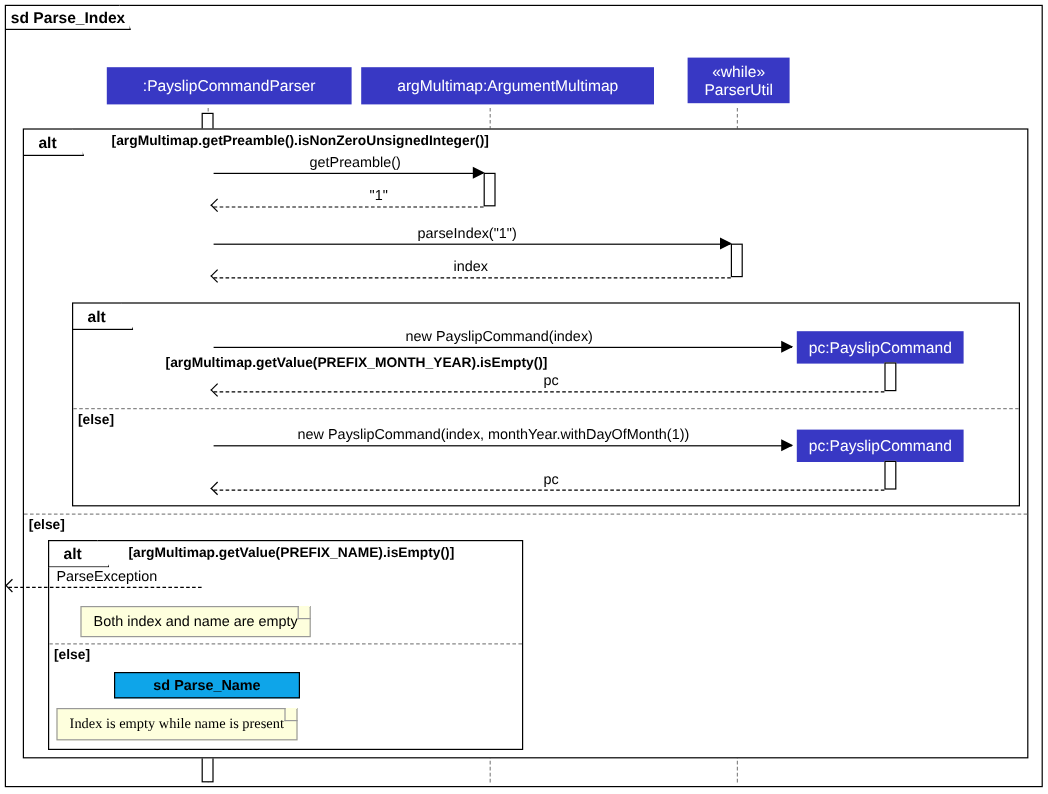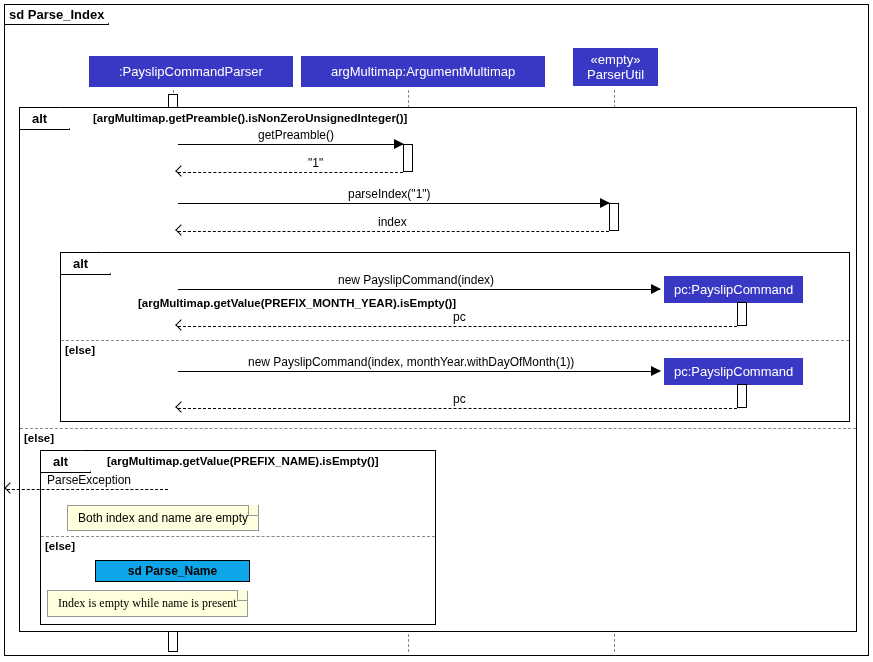--- a/index.html
+++ b/index.html
@@ -128,21 +128,21 @@
 
 <div class="lifeline" style="left:173px; top:90px; height:562px;"></div>
 <div class="lifeline" style="left:408px; top:90px; height:562px;"></div>
 <div class="lifeline" style="left:614px; top:90px; height:562px;"></div>
 <div class="lifeline" style="left:742px; top:295px; height:40px;"></div>
 <div class="lifeline" style="left:742px; top:377px; height:40px;"></div>
 
 <div class="participant" style="left:89px; top:56px;">:PayslipCommandParser</div>
 <div class="participant" style="left:301px; top:56px;">argMultimap:ArgumentMultimap</div>
 <div class="participant" style="left:573px; top:48px; padding:4px 14px;">
-  <div>«empty»</div>
+  <div>«while»</div>
   <div>ParserUtil</div>
 </div>
 
 <div class="activation" style="left:168px; top:94px; height:558px;"></div>
 
 <div class="frame" style="left:19px; top:107px; width:838px; height:525px;">
   <div class="frame-tab" style="padding:3px 22px 3px 12px;">alt</div>
 </div>
 <div class="guard" style="left:93px; top:112px;">[argMultimap.getPreamble().isNonZeroUnsignedInteger()]</div>
 

